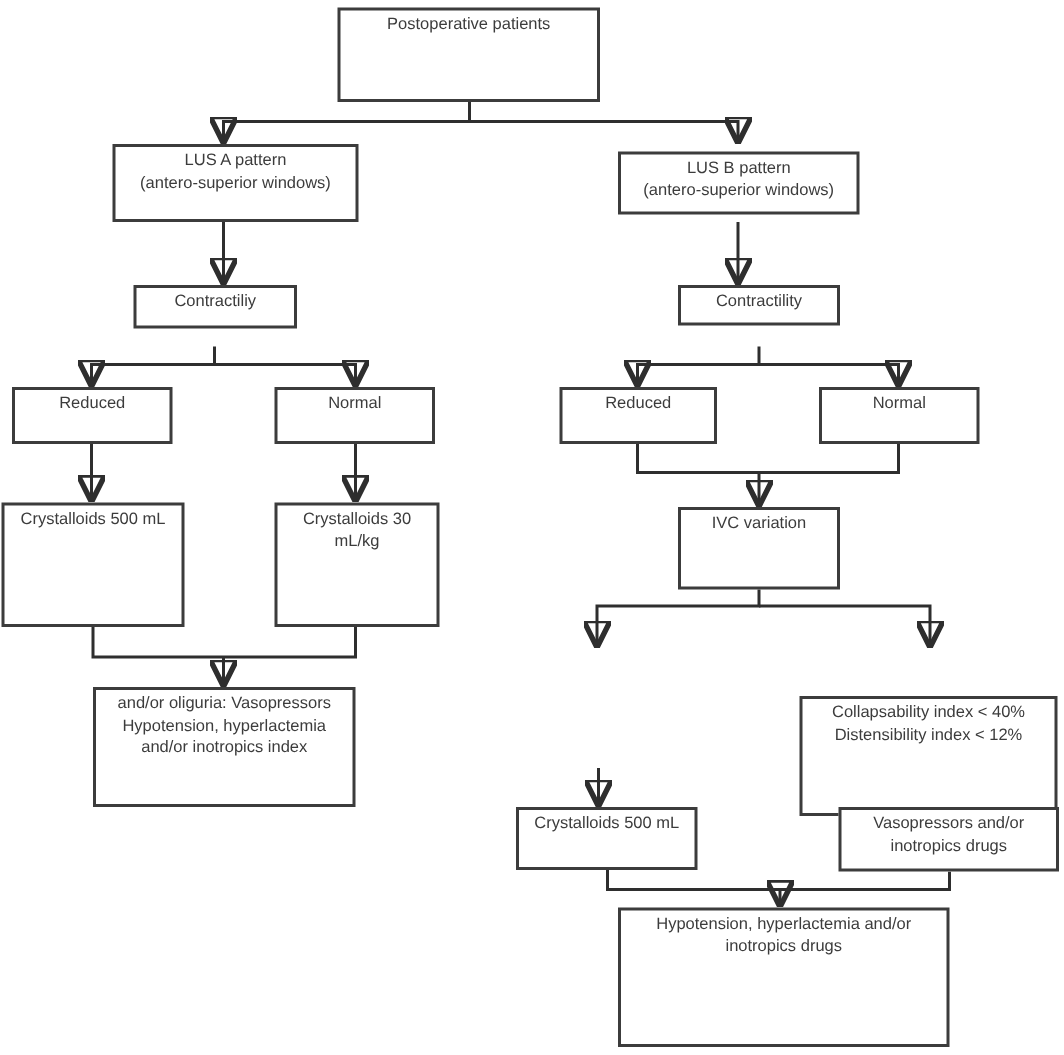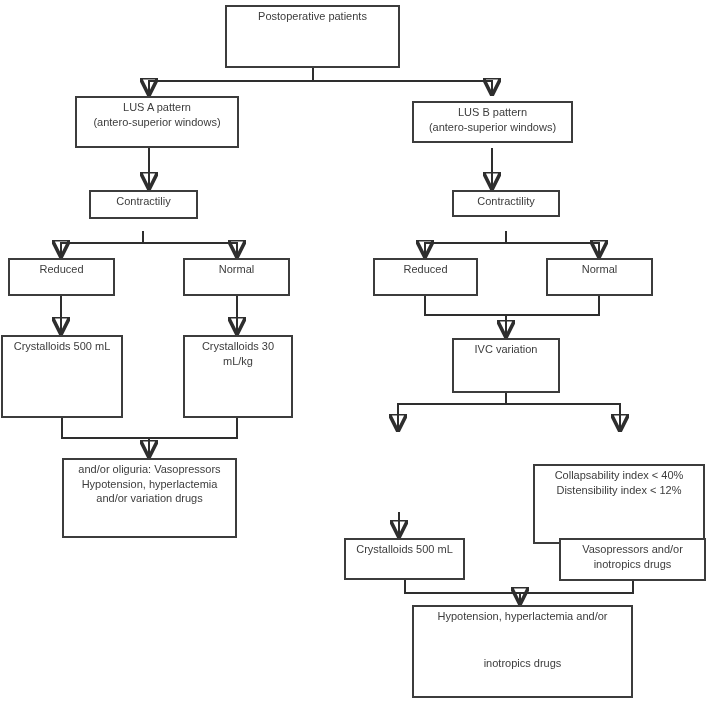--- a/index.html
+++ b/index.html
@@ -108,21 +108,21 @@
   </div>
 
   <div class="node" style="left:183px; top:335px; width:110px; height:83px;">
     <span>Crystalloids 30</span>
     <span>mL/kg</span>
   </div>
 
   <div class="node" style="left:62px; top:458px; width:175px; height:80px;">
     <span>and/or oliguria: Vasopressors</span>
     <span>Hypotension, hyperlactemia</span>
-    <span>and/or variation drugs</span>
+    <span>and/or inotropics index</span>
   </div>
 
   <div class="node" style="left:452px; top:190px; width:108px; height:27px;">
     <span>Contractility</span>
   </div>
 
   <div class="node" style="left:373px; top:258px; width:105px; height:38px;">
     <span>Reduced</span>
   </div>
 
@@ -142,18 +142,18 @@
 
   <div class="node" style="left:344px; top:538px; width:121px; height:42px;">
     <span>Crystalloids 500 mL</span>
   </div>
 
   <div class="node" style="left:559px; top:538px; width:147px; height:43px;">
     <span>Vasopressors and/or</span>
     <span>inotropics drugs</span>
   </div>
 
-  <div class="node" style="left:412px; top:605px; width:221px; height:93px;gap:32px;">
+  <div class="node" style="left:412px; top:605px; width:221px; height:93px;">
     <span>Hypotension, hyperlactemia and/or</span>
     <span>inotropics drugs</span>
   </div>
 
 </div>
 
 </body></html>

